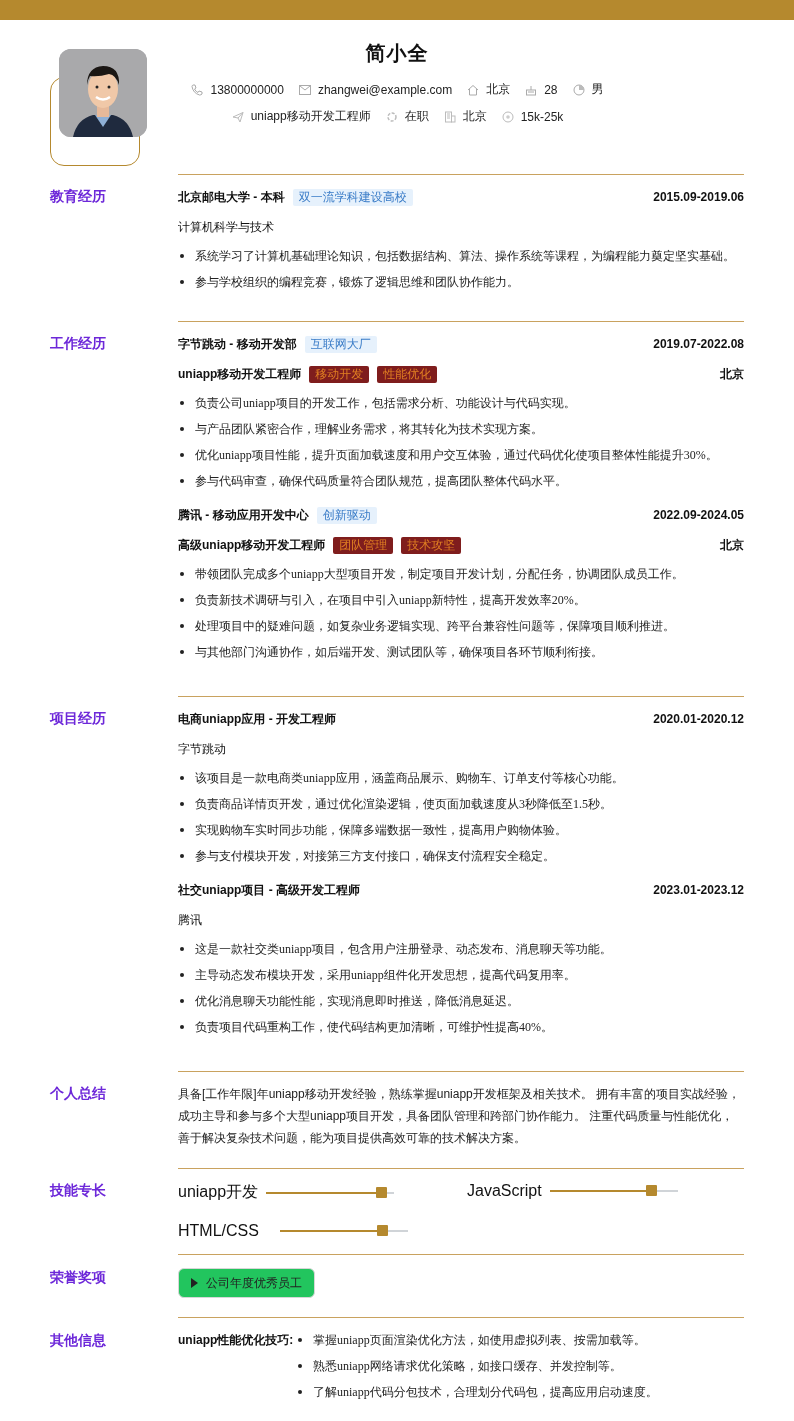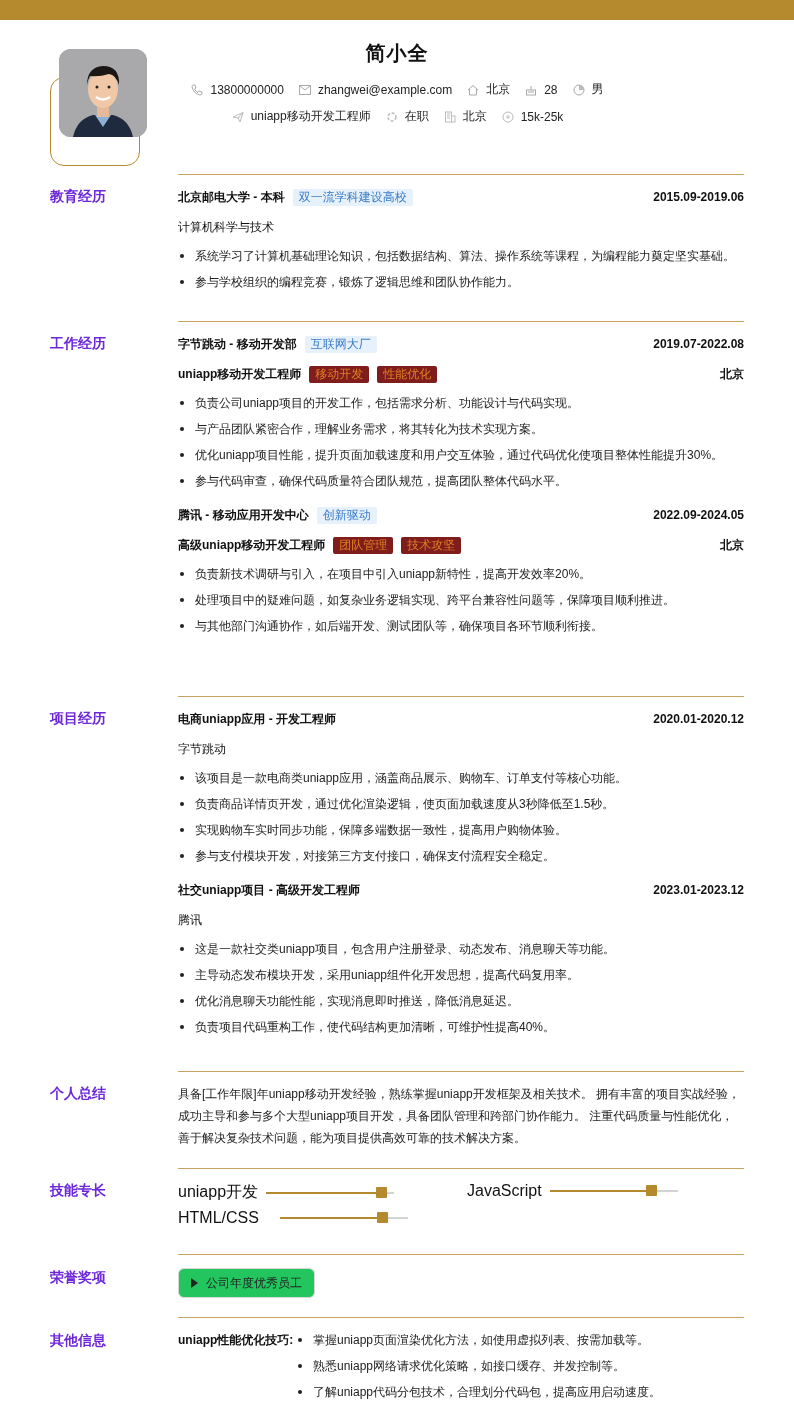--- a/index.html
+++ b/index.html
@@ -24,21 +24,21 @@
   .sec-body { position: absolute; left: 178px; width: 566px; }
 
   .row { display: flex; justify-content: space-between; align-items: center; height: 20px; }
   .row .lft { display: flex; align-items: center; font-weight: bold; font-size: 12px; color: #111; }
   .row .rgt { font-weight: bold; font-size: 12px; color: #111; }
   .tag { display: inline-block; font-size: 12px; padding: 1px 6px; border-radius: 2px; margin-left: 8px; font-weight: normal; line-height: 15px; }
   .tag.blue { background: #e6f1fc; color: #3a7cc7; }
   .tag.orange { background: #7f1d1d; color: #e07f22; }
   .tag.orange + .tag.orange { margin-left: 8px; }
   .sub { font-weight: normal; font-size: 12px; color: #111; height: 20px; line-height: 20px; margin-top: 10px; }
-  ul.bul { list-style: none; margin-top: 6px; }
+  ul.bul { list-style: none; margin-top: 6px; font-family: Liberation Serif, serif; }
   ul.bul li { position: relative; padding-left: 17px; font-size: 12px; line-height: 26px; color: #222; }
   ul.bul li::before { content: ""; position: absolute; left: 2px; top: 11px; width: 4px; height: 4px; border-radius: 50%; background: #222; }
 
   .summary { font-size: 12px; line-height: 22px; color: #222; }
 
   .skills { position: relative; height: 70px; }
   .skill { position: absolute; display: flex; align-items: center; }
   .skill .lbl { font-size: 16px; color: #111; margin-right: 8px; }
   .track { position: relative; width: 128px; height: 2px; background: #d0d4d8; }
   .fill { position: absolute; left: 0; top: 0; height: 2px; background: #b5892e; }
@@ -214,20 +214,21 @@
       </div>
       <div class="row" style="margin-top:10px;">
         <div class="lft">
           <span>高级uniapp移动开发工程师</span>
           <span class="tag orange">团队管理</span>
           <span class="tag orange">技术攻坚</span>
         </div>
         <div class="rgt">北京</div>
       </div>
       <ul class="bul">
+        <li>带领团队完成多个uniapp大型项目开发，制定项目开发计划，分配任务，协调团队成员工作。</li>
         <li>负责新技术调研与引入，在项目中引入uniapp新特性，提高开发效率20%。</li>
         <li>处理项目中的疑难问题，如复杂业务逻辑实现、跨平台兼容性问题等，保障项目顺利推进。</li>
         <li>与其他部门沟通协作，如后端开发、测试团队等，确保项目各环节顺利衔接。</li>
       </ul>
     </div>
   </div>
 
   <div class="sec-line" style="top:676px;"></div>
   <div class="sec-title" style="top:690px;">项目经历</div>
   <div class="sec-body" style="top:689px;">
@@ -277,21 +278,21 @@
         <div class="thumb" style="left:110px;"></div>
       </div>
     </div>
     <div class="skill" style="left:289px;top:1px;">
       <span class="lbl">JavaScript</span>
       <div class="track">
         <div class="fill" style="width:102px;"></div>
         <div class="thumb" style="left:96px;"></div>
       </div>
     </div>
-    <div class="skill" style="left:0;top:28px;gap:13px;">
+    <div class="skill" style="left:0;top:41px;gap:13px;">
       <span class="lbl">HTML/CSS</span>
       <div class="track">
         <div class="fill" style="width:103px;"></div>
         <div class="thumb" style="left:97px;"></div>
       </div>
     </div>
   </div>
 
   <div class="sec-line" style="top:1234px;"></div>
   <div class="sec-title" style="top:1249px;">荣誉奖项</div>

